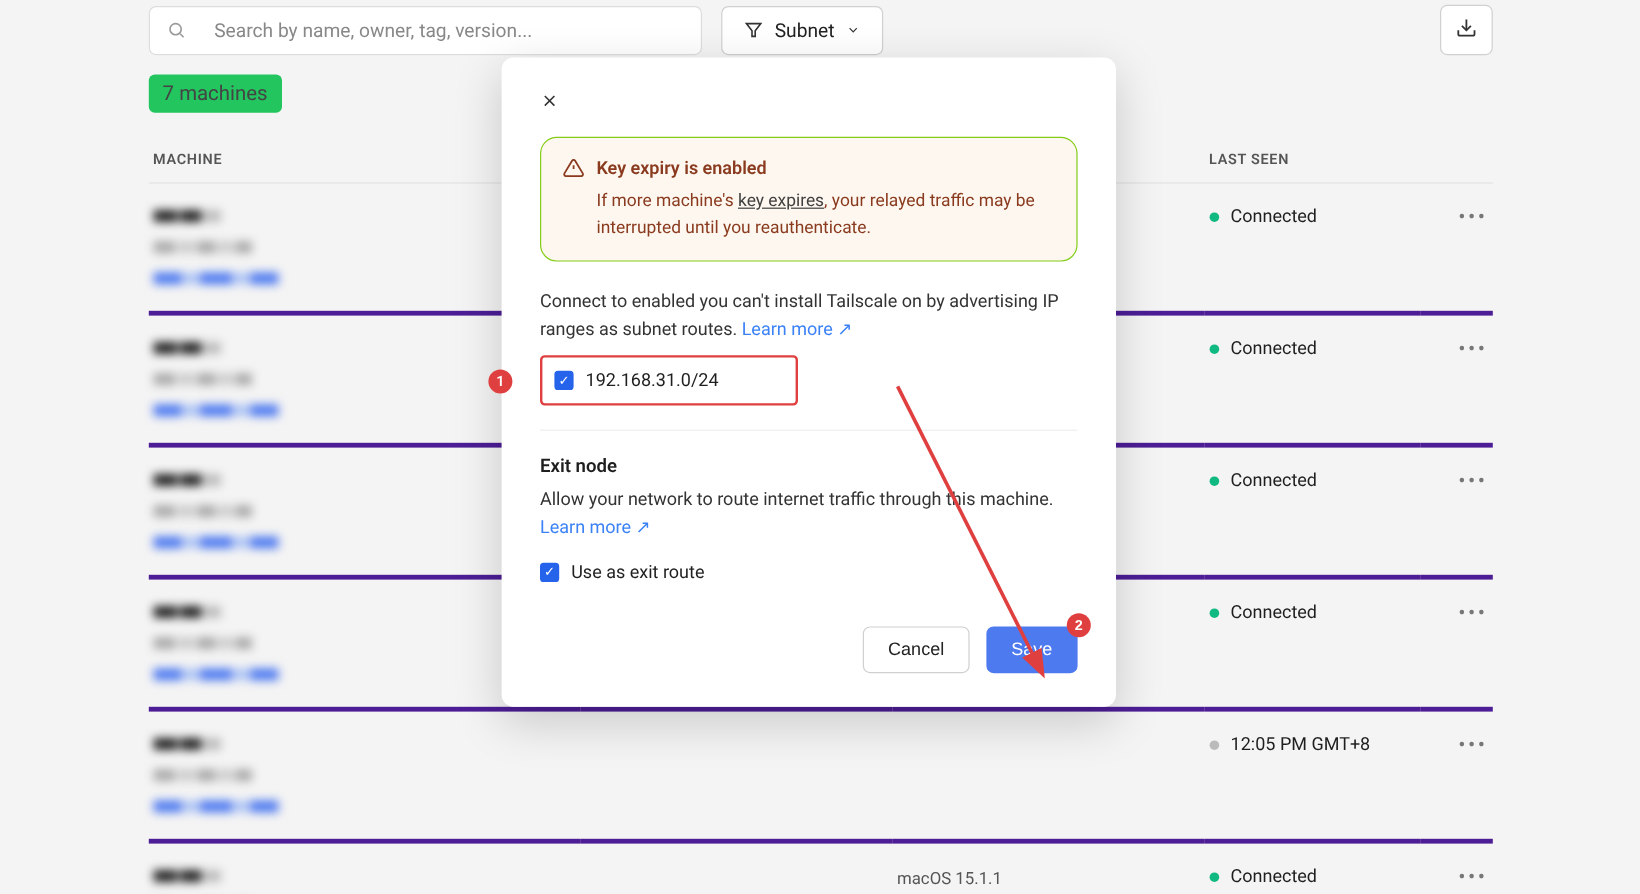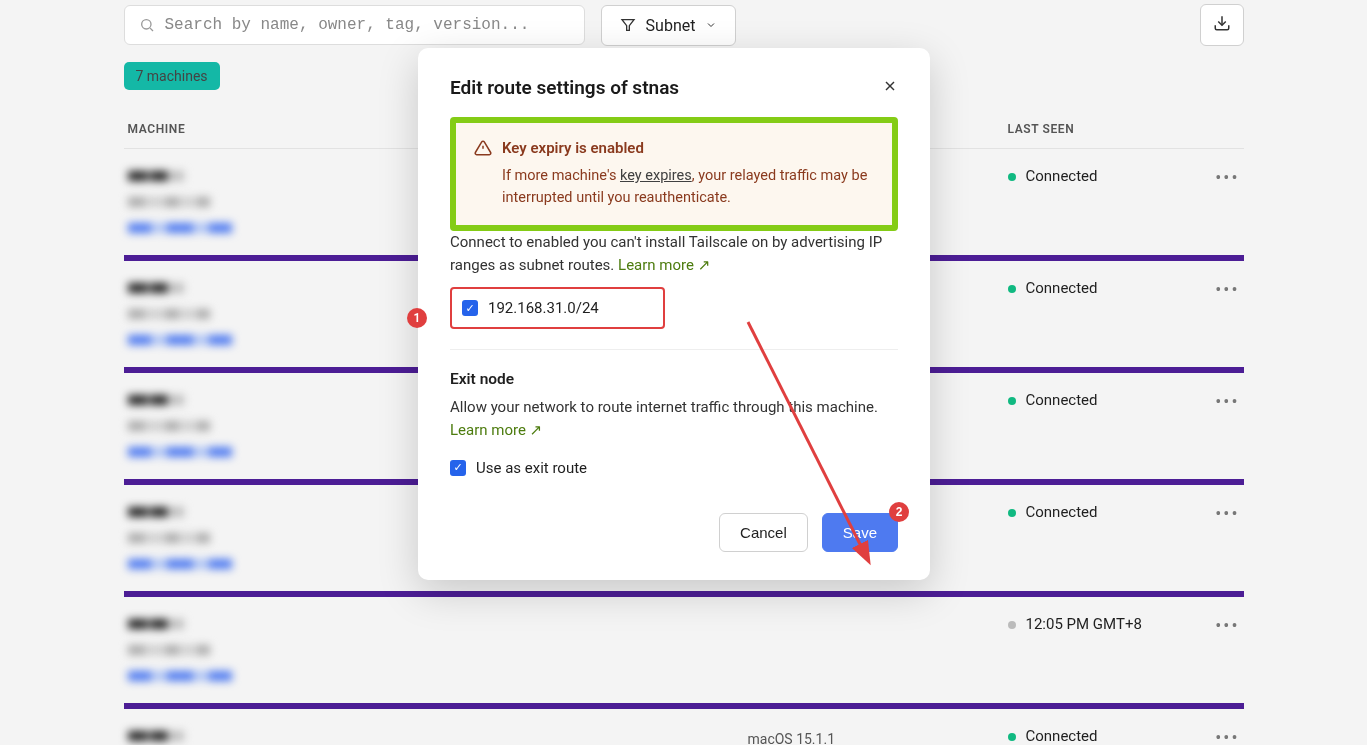--- a/index.html
+++ b/index.html
@@ -20,27 +20,26 @@
     .top-bar {
       display: flex;
       gap: 16px;
       align-items: center;
       padding-bottom: 16px;
     }
     .search-box {
       flex: 1;
       display: flex;
       align-items: center;
-      gap: 10px;
+      gap: 24px;
       border: 1px solid #ddd;
       border-radius: 6px;
       background: #fff;
       padding: 10px 14px;
       color: #888;
-      font-family: Liberation Mono, monospace;
     }
     .filters-btn {
       display: flex;
       align-items: center;
       gap: 10px;
       border: 1px solid #d0d0d0;
       border-radius: 6px;
       background: #fff;
       padding: 10px 18px;
       color: #222;
@@ -49,44 +48,44 @@
     .download-btn {
       border: 1px solid #d0d0d0;
       border-radius: 6px;
       background: #fff;
       padding: 9px 12px;
       margin-left: auto;
       cursor: pointer;
     }
     .chip {
       display: inline-block;
-      background: #14b8a6;
+      background: #22c55e;
       color: #444;
       padding: 6px 12px;
       border-radius: 5px;
-      font-size: 14px;
+      font-size: 17px;
       margin-bottom: 20px;
     }
     table {
       width: 100%;
       border-collapse: collapse;
     }
     th {
       text-align: left;
       font-size: 12px;
       font-weight: 600;
       letter-spacing: 0.05em;
       color: #555;
       text-transform: uppercase;
       padding: 12px 4px;
       border-bottom: 1px solid #e2e2e2;
     }
     td {
       padding: 18px 4px;
-      border-bottom: 6px solid #4c1d95;
+      border-bottom: 4px solid #4c1d95;
       vertical-align: top;
       font-size: 15px;
       margin-top: 31px;
     }
     .status-dot {
       display: inline-block;
       width: 8px;
       height: 8px;
       border-radius: 50%;
       margin-right: 10px;
@@ -125,44 +124,45 @@
       align-items: center;
       margin-bottom: 18px;
     }
     .modal-title {
       font-size: 19px;
       font-weight: 600;
       color: #1a1a1a;
     }
     .close-btn { cursor:pointer; color:#333; font-size: 16px; }
     .warn-box {
-      border: 6px solid #84cc16;
+      border: 1px solid #84cc16;
       background: #fdf7ef;
-      border-radius: 4px;
+      border-radius: 14px;
       padding: 16px 18px;
+      margin-bottom: 22px;
     }
     .warn-title {
       display: flex;
       gap: 10px;
       align-items: center;
       color: #8a3a1e;
       font-weight: 600;
       font-size: 15px;
     }
     .warn-body {
       margin-top: 8px;
       margin-left: 28px;
       color: #8a3a1e;
       font-size: 14.5px;
       line-height: 1.5;
     }
     .warn-body a { color: #404040; text-decoration: underline; }
     .section-title { font-weight:600; font-size:15.5px; margin-bottom:8px; }
     .section-desc { color:#333; font-size:15px; line-height:1.55; margin-bottom:16px; }
-    .section-desc a { color:#4d7c0f; text-decoration: none; }
+    .section-desc a { color:#3b82f6; text-decoration: none; }
     .hr-div { border: none; border-top:1px solid #eee; margin: 20px 0; }
     .check-row { display:flex; align-items:center; gap:10px; font-size:15px; }
     .checkbox {
       width:16px; height:16px; border-radius:3px; background:#2563eb;
       display:flex; align-items:center; justify-content:center; color:#fff; font-size:11px;
       cursor: pointer;
     }
     .route-box {
       border: 2px solid #e03f3f;
       border-radius: 4px;
@@ -302,21 +302,20 @@
           <td class="more-btn">•••</td>
         </tr>
       </tbody>
   </table>
 
   
 </div>
 
 <div class="modal">
   <div class="modal-header">
-    <div class="modal-title">Edit route settings of stnas</div>
     <div class="close-btn">
       <svg width="16" height="16" viewBox="0 0 24 24" fill="none" stroke="#333" stroke-width="2">
           <line x1="18" y1="6" x2="6" y2="18"></line>
           <line x1="6" y1="6" x2="18" y2="18"></line>
         </svg>
     </div>
   </div>
 
   <div class="warn-box">
     <div class="warn-title">

